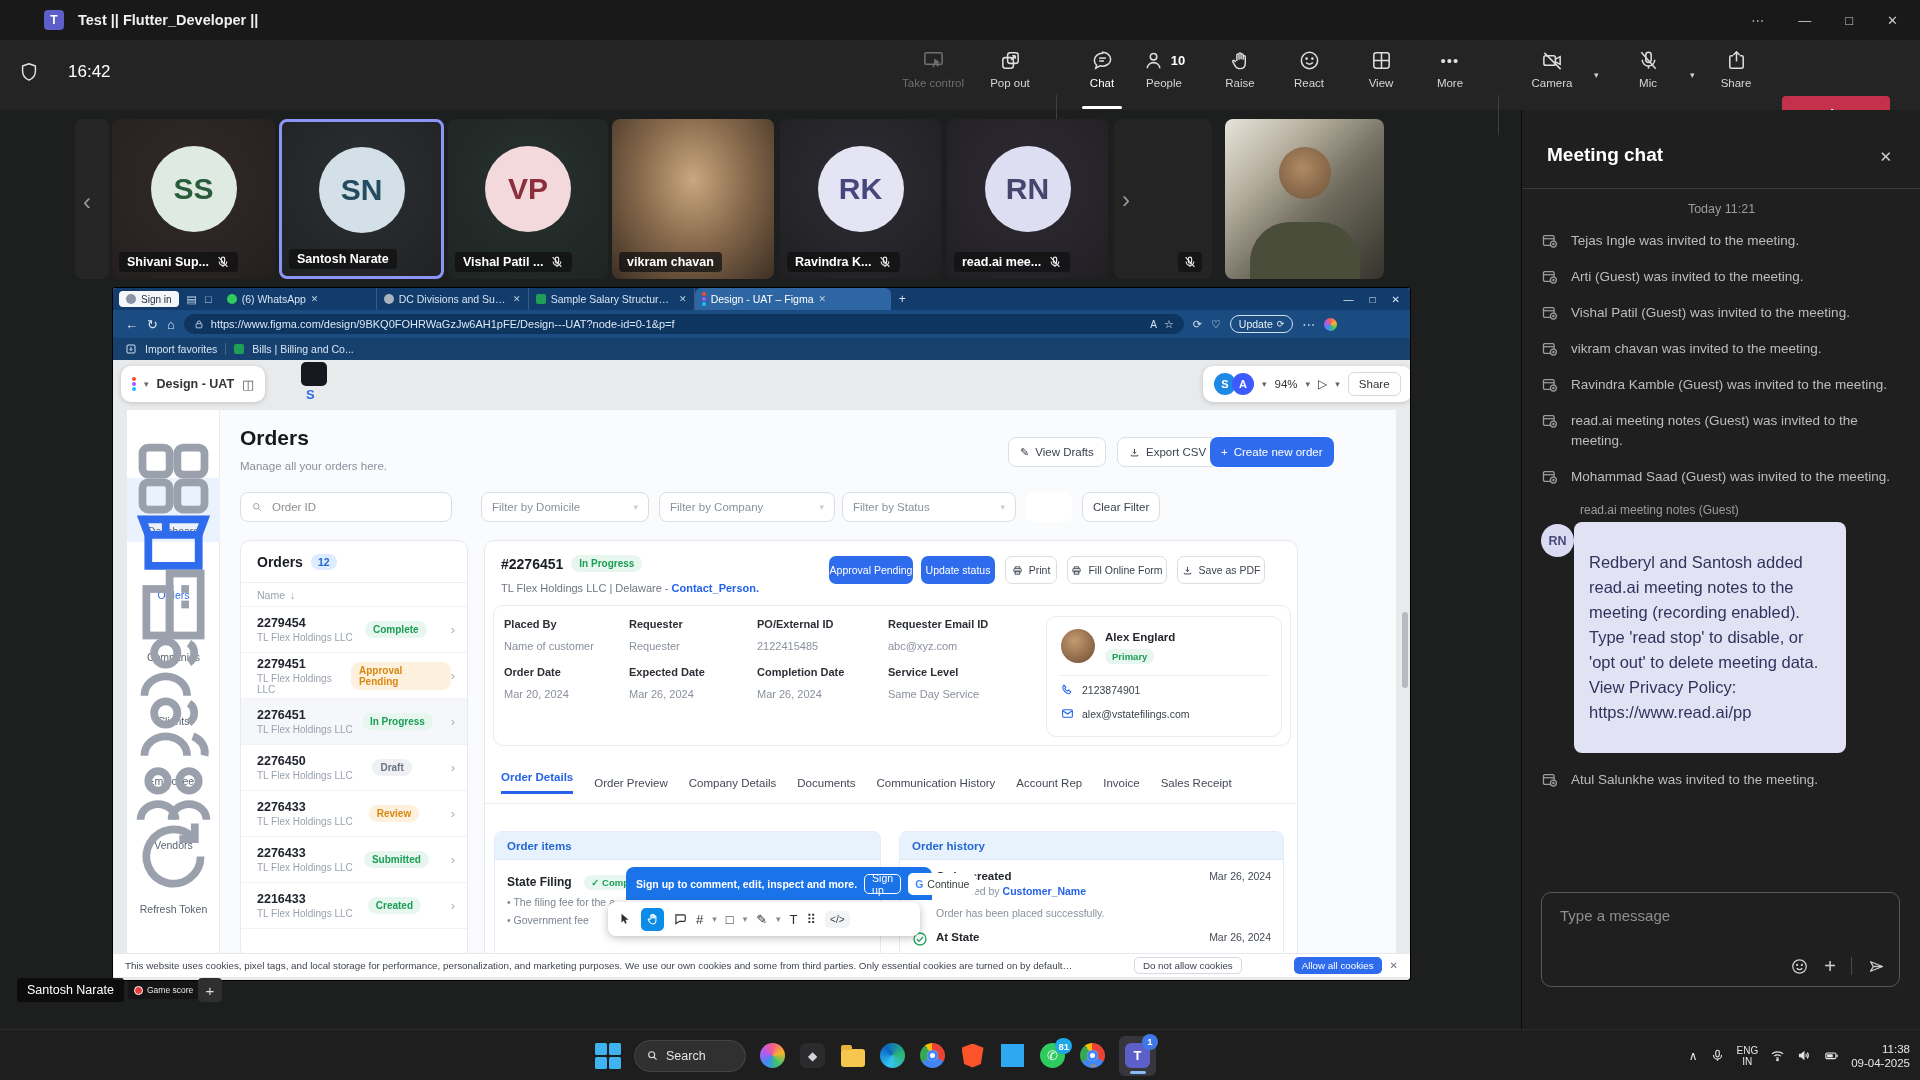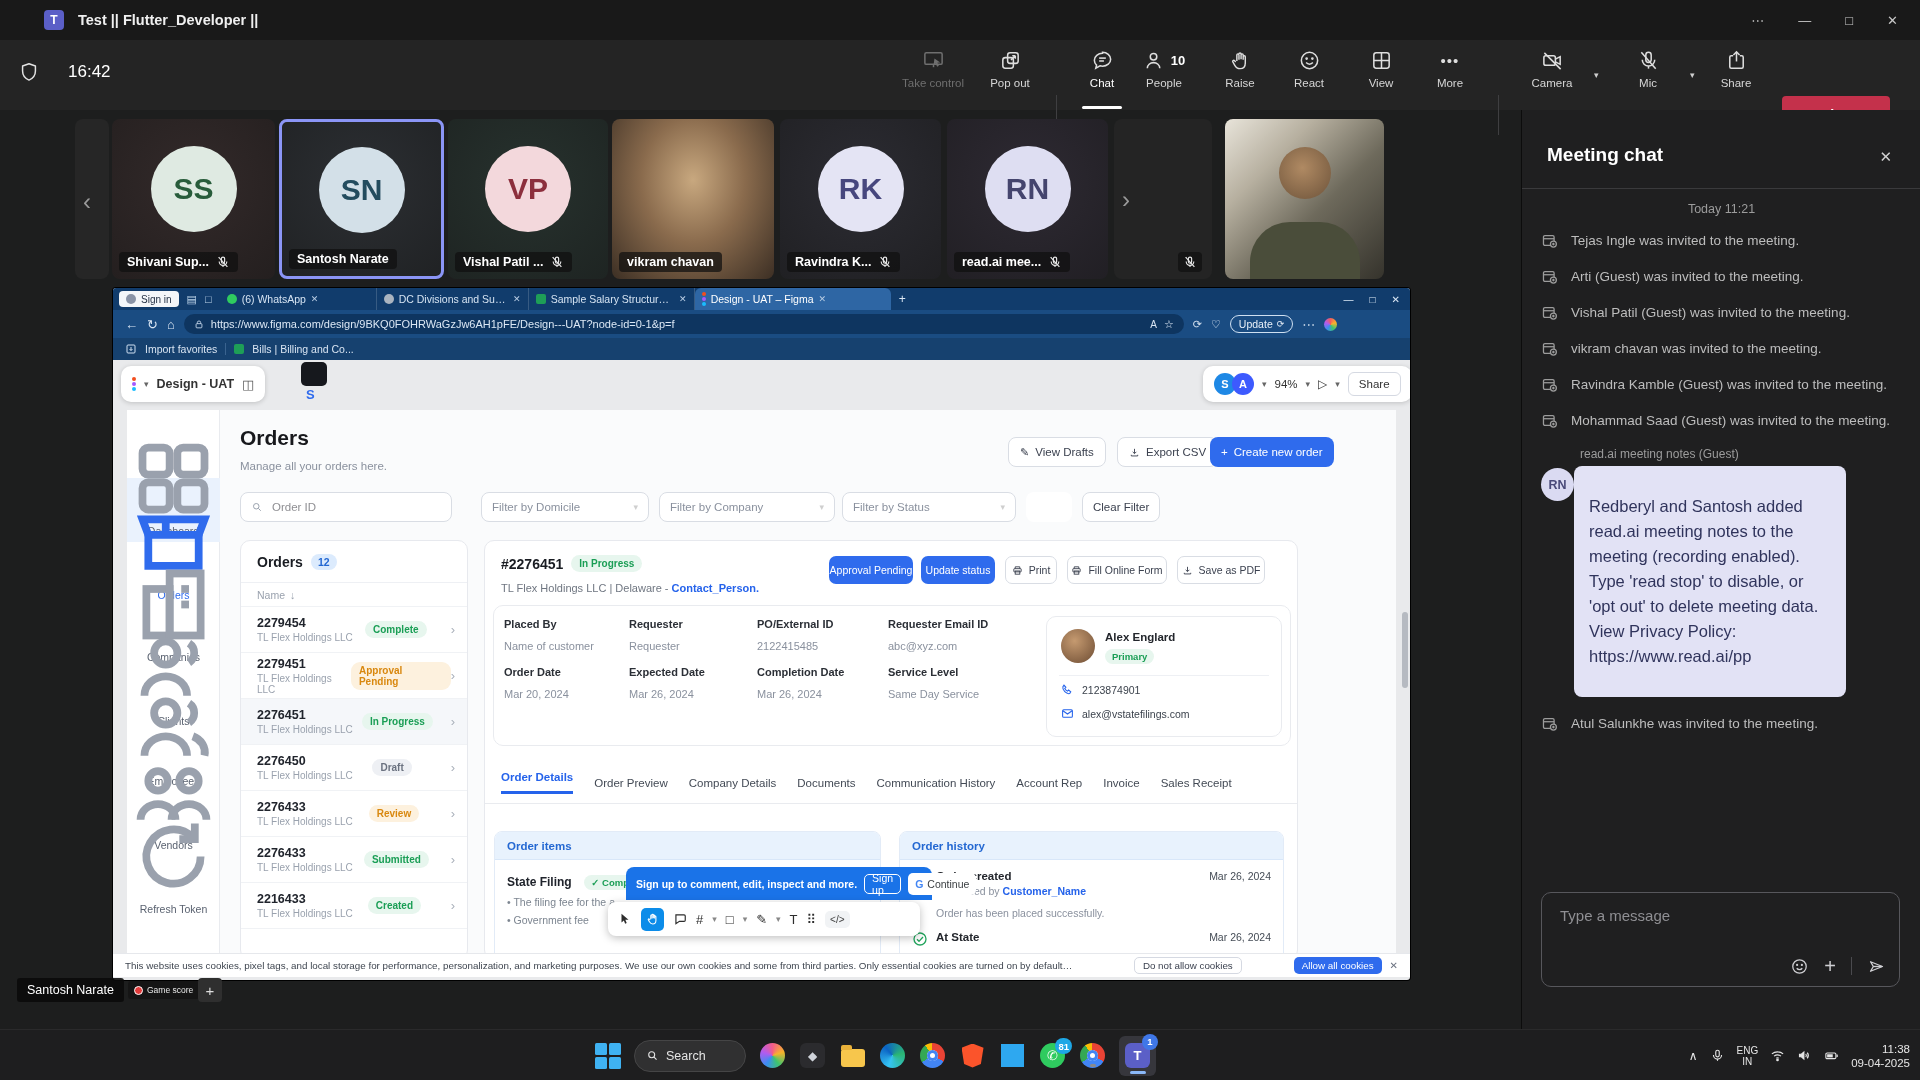--- a/index.html
+++ b/index.html
@@ -981,20 +981,32 @@
       <div class="sysm">
         <span class="syi ic">
             <svg viewBox="0 0 24 24" fill="none" stroke="currentColor" stroke-width="1.8">
               <rect x="3.5" y="5" width="15" height="14" rx="2"></rect>
               <line x1="3.5" y1="9.5" x2="18.5" y2="9.5"></line>
               <circle cx="17.5" cy="17" r="4.2" fill="#1f1f20"></circle>
               <line x1="17.5" y1="15.2" x2="17.5" y2="18.8"></line>
               <line x1="15.7" y1="17" x2="19.3" y2="17"></line>
             </svg>
           </span>
+        <span class="syt">read.ai meeting notes (Guest) was invited to the meeting.</span>
+      </div>
+      <div class="sysm">
+        <span class="syi ic">
+            <svg viewBox="0 0 24 24" fill="none" stroke="currentColor" stroke-width="1.8">
+              <rect x="3.5" y="5" width="15" height="14" rx="2"></rect>
+              <line x1="3.5" y1="9.5" x2="18.5" y2="9.5"></line>
+              <circle cx="17.5" cy="17" r="4.2" fill="#1f1f20"></circle>
+              <line x1="17.5" y1="15.2" x2="17.5" y2="18.8"></line>
+              <line x1="15.7" y1="17" x2="19.3" y2="17"></line>
+            </svg>
+          </span>
         <span class="syt">Mohammad Saad (Guest) was invited to the meeting.</span>
       </div>
 
       <div class="sender">read.ai meeting notes (Guest)</div>
       <div class="bubrow">
         <div class="bav">RN</div>
         <div class="bub">Redberyl and Santosh added read.ai meeting notes to the meeting (recording enabled). Type 'read stop' to disable, or 'opt out' to delete meeting data. View Privacy Policy: https://www.read.ai/pp</div>
       </div>
 
       <div class="sysm after">

